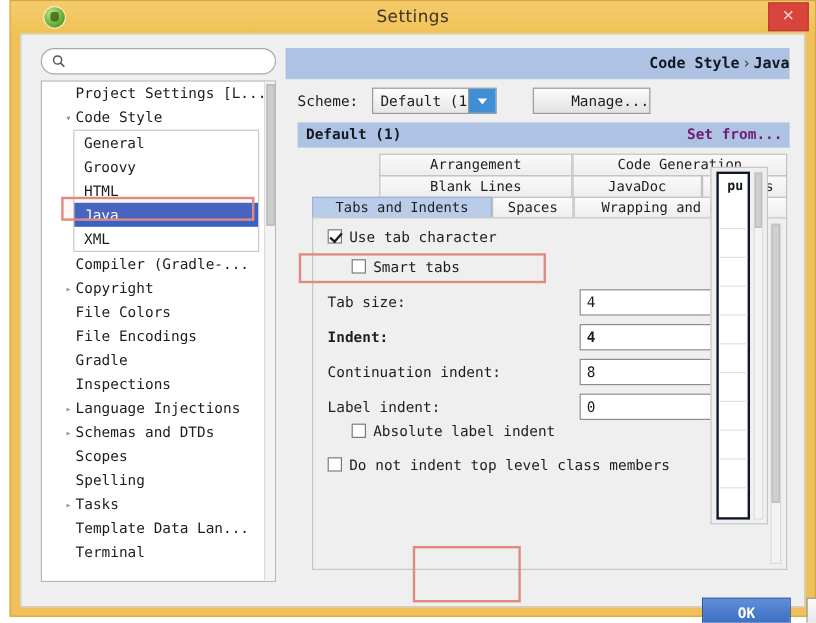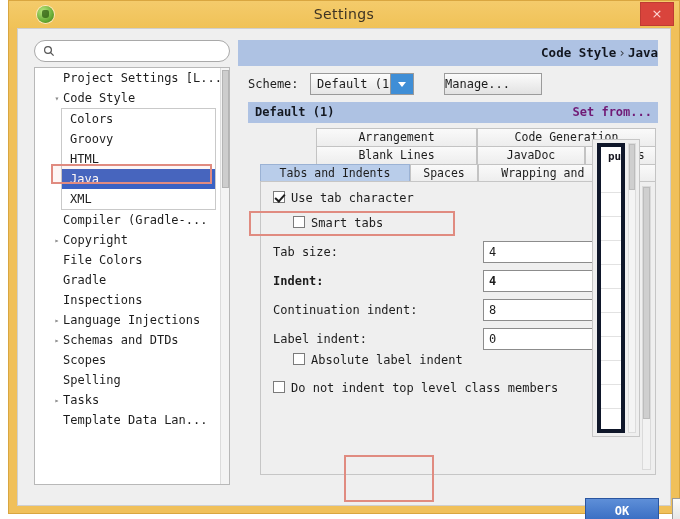--- a/index.html
+++ b/index.html
@@ -145,21 +145,21 @@
   }
   .combo .arrowbox::after{
     content:"";position:absolute;left:7px;top:8px;
     border-left:4px solid transparent;border-right:4px solid transparent;
     border-top:5px solid #fff;
   }
   .btn{
     background:linear-gradient(#fbfbfb,#e2e2e2);
     border:1px solid #9b9b9b;box-sizing:border-box;
     font-family:"DejaVu Sans Mono",monospace;font-size:12px;color:#1d1d1d;
-    text-align:left;cursor:pointer;
+    text-align:right;cursor:pointer;
   }
   .manage-btn{position:absolute;left:196px;top:0;width:98px;height:22px;line-height:20px;}
 
   .scheme-bar{
     position:absolute;left:10px;top:62px;width:410px;height:21px;
     background:#aec2e3;
   }
   .scheme-bar .name{
     position:absolute;left:7px;top:3px;font-size:12px;font-weight:bold;color:#141820;
   }
@@ -221,21 +221,21 @@
   }
 
   
   .preview{
     position:absolute;left:592px;top:139px;width:48px;height:298px;
     background:#efefef;border:1px solid #c6c6c6;box-sizing:border-box;
     overflow:hidden;
   }
   .preview-inner{
     position:absolute;left:4px;top:3px;width:28px;height:290px;
-    background:#fff;border:4px solid #0f172a;box-sizing:border-box;
+    background:#fff;border:2px solid #0f172a;box-sizing:border-box;
   }
   .pv-line{
     height:24px;border-bottom:1px solid #e2e2e2;box-sizing:border-box;
   }
   .pv-code{
     position:absolute;left:7px;top:3px;font-size:11px;font-weight:bold;
     color:#14141e;font-family:"DejaVu Sans Mono",monospace;
   }
   .preview-sb{
     position:absolute;right:3px;top:3px;width:8px;height:290px;
@@ -293,21 +293,21 @@
         <div class="tree-row lvl0">
           <span class="tw">&nbsp;</span><span class="lbl">Project Settings [L...</span>
         </div>
 
         <div class="tree-row lvl0">
           <span class="tw">▾</span><span class="lbl">Code Style</span>
         </div>
 
         <div class="childbox">
           <div class="tree-row">
-            <span class="lbl">Colors</span>
+            <span class="lbl">General</span>
           </div>
           <div class="tree-row">
             <span class="lbl">Groovy</span>
           </div>
           <div class="tree-row">
             <span class="lbl">HTML</span>
           </div>
           <div class="tree-row row-selected">
             <span class="lbl">Java</span>
           </div>
@@ -319,20 +319,23 @@
         <div class="tree-row lvl0">
           <span class="tw">&nbsp;</span><span class="lbl">Compiler (Gradle-...</span>
         </div>
         <div class="tree-row lvl0">
           <span class="tw">▸</span><span class="lbl">Copyright</span>
         </div>
         <div class="tree-row lvl0">
           <span class="tw">&nbsp;</span><span class="lbl">File Colors</span>
         </div>
         <div class="tree-row lvl0">
+          <span class="tw">&nbsp;</span><span class="lbl">File Encodings</span>
+        </div>
+        <div class="tree-row lvl0">
           <span class="tw">&nbsp;</span><span class="lbl">Gradle</span>
         </div>
         <div class="tree-row lvl0">
           <span class="tw">&nbsp;</span><span class="lbl">Inspections</span>
         </div>
         <div class="tree-row lvl0">
           <span class="tw">▸</span><span class="lbl">Language Injections</span>
         </div>
         <div class="tree-row lvl0">
           <span class="tw">▸</span><span class="lbl">Schemas and DTDs</span>
@@ -341,20 +344,23 @@
           <span class="tw">&nbsp;</span><span class="lbl">Scopes</span>
         </div>
         <div class="tree-row lvl0">
           <span class="tw">&nbsp;</span><span class="lbl">Spelling</span>
         </div>
         <div class="tree-row lvl0">
           <span class="tw">▸</span><span class="lbl">Tasks</span>
         </div>
         <div class="tree-row lvl0">
           <span class="tw">&nbsp;</span><span class="lbl">Template Data Lan...</span>
+        </div>
+        <div class="tree-row lvl0">
+          <span class="tw">&nbsp;</span><span class="lbl">Terminal</span>
         </div>
       </div>
       <div class="tree-sb">
         <div class="thumb"></div>
       </div>
     </div>
 
     <div class="right">
 
       <div class="crumb">

